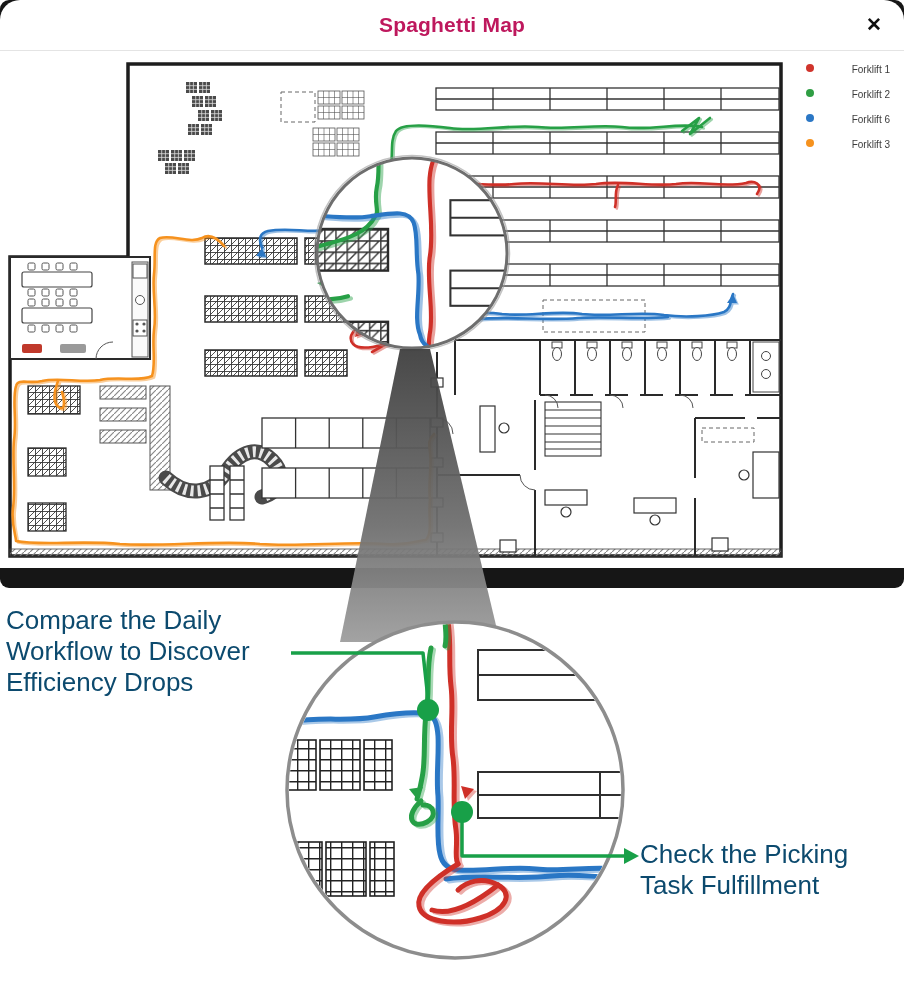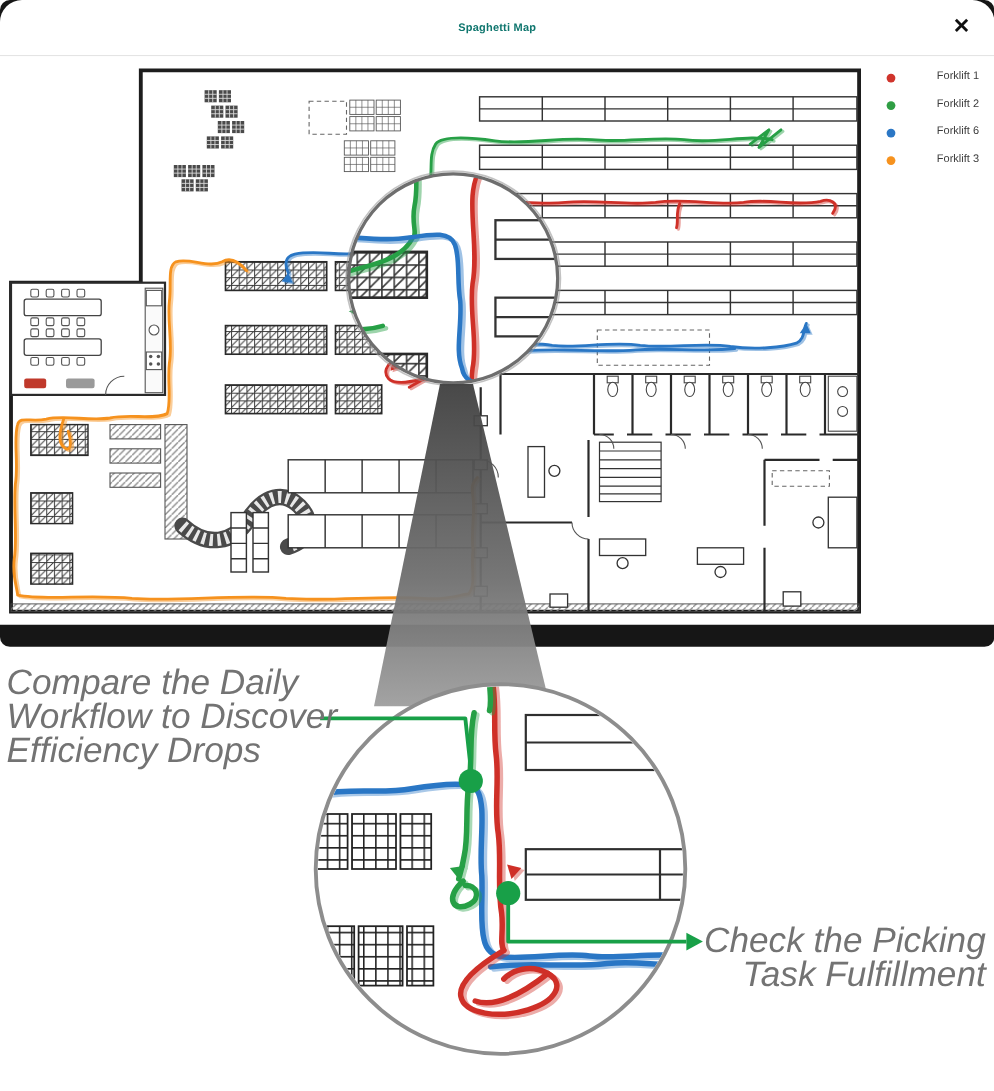--- a/index.html
+++ b/index.html
@@ -5,33 +5,33 @@
   html,body{margin:0;padding:0;background:#fff;}
   body{width:904px;height:992px;position:relative;overflow:hidden;
        font-family:"Liberation Sans",sans-serif;}
   .backdrop{position:absolute;left:0;top:0;width:904px;height:588px;
             background:#161616;border-radius:9px;z-index:1;}
   .modal{position:absolute;left:0;top:0;width:904px;height:568px;background:#fff;
          border-radius:20px 20px 0 0;z-index:2;}
   .titlebar{position:absolute;left:0;top:0;width:100%;height:50px;
             border-bottom:1px solid #e4e4e4;display:flex;align-items:center;
             justify-content:center;z-index:7;}
-  .title{font-weight:bold;font-size:10px;color:#0f766e;letter-spacing:.2px;}
+  .title{font-weight:bold;font-size:21px;color:#be185d;letter-spacing:.2px;}
   .close{position:absolute;right:22px;top:13px;font-size:19px;font-weight:bold;
          color:#101010;cursor:pointer;line-height:24px;z-index:8;}
   .scene{position:absolute;left:0;top:0;z-index:5;pointer-events:none;}
   .legend{position:absolute;right:14px;top:64px;z-index:6;}
-  .legend-row{display:flex;align-items:flex-end;margin-bottom:14px;gap:32px;}
+  .legend-row{display:flex;align-items:flex-start;margin-bottom:14px;gap:32px;}
   .dot{width:8px;height:8px;border-radius:50%;margin-right:6px;flex:0 0 auto;}
   .d1{background:#d0342c}.d2{background:#2f9e44}.d3{background:#2b77c5}.d4{background:#f6921e}
   .legend-label{font-size:10px;color:#3c3c3c;}
-  .note{position:absolute;z-index:6;color:#737373;font-size:32px;line-height:31px;
-        white-space:pre-line;font-style:italic;}
+  .note{position:absolute;z-index:6;color:#0c4a6e;font-size:26px;line-height:31px;
+        white-space:pre-line;}
   .note-left{left:6px;top:605px;}
-  .note-right{left:640px;top:839px;text-align:right;}
+  .note-right{left:640px;top:839px;}
 </style>
 </head>
 <body>
 
 <div class="backdrop"></div>
 
 <div class="modal">
   <div class="titlebar">
     <span class="title">Spaghetti Map</span>
   </div>

